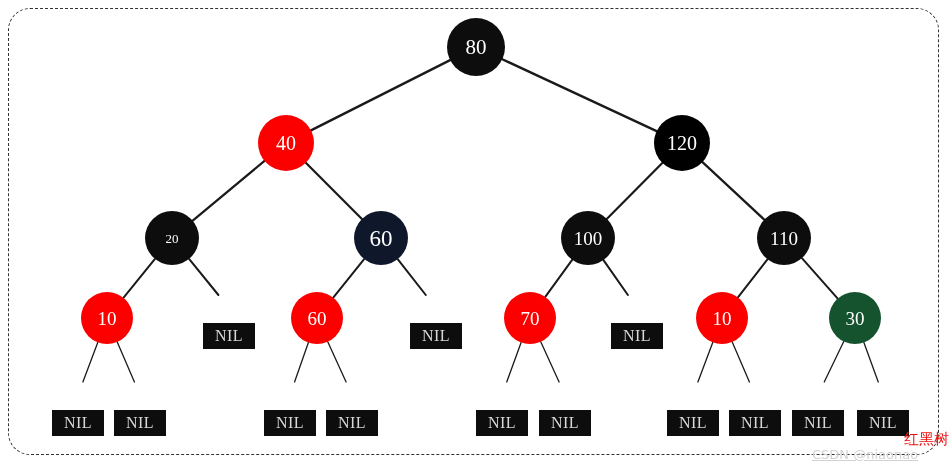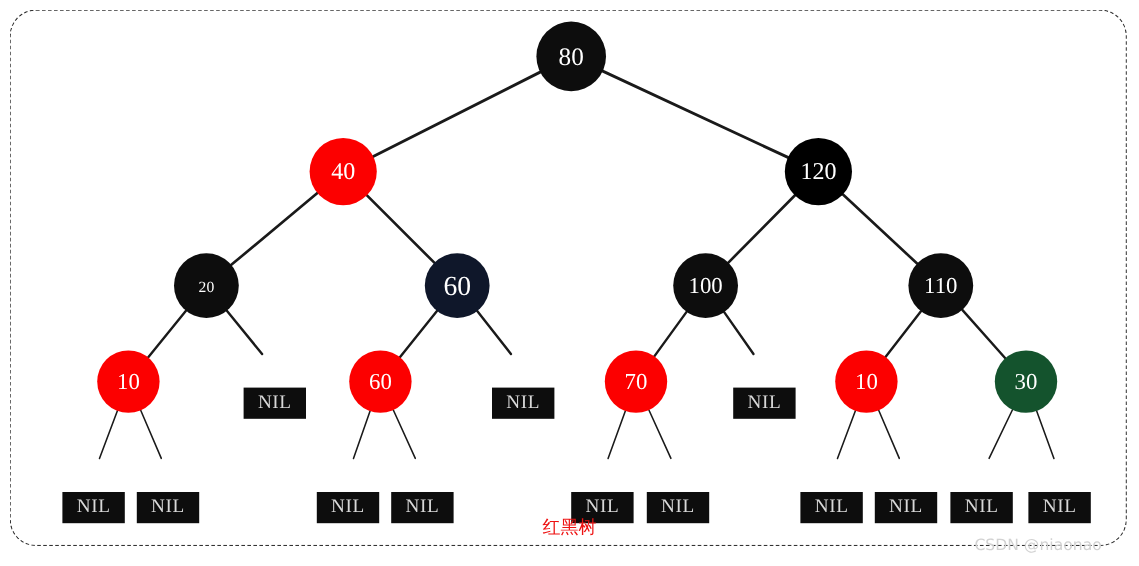--- a/index.html
+++ b/index.html
@@ -60,32 +60,33 @@
     background: #0d0d0d;
     color: #d8d8d8;
     font-family: "Liberation Serif", serif;
     letter-spacing: 0.5px;
     user-select: none;
     margin-top: 28px;
   }
   #caption {
     position: absolute;
     width: 100%;
-    text-align: center;
+    text-align: right;
     color: #ee1111;
     font-family: "DejaVu Sans", sans-serif;
     font-size: 15px;
   }
   #watermark {
     position: absolute;
     color: #d2d2d2;
     font-family: "DejaVu Sans", sans-serif;
     font-size: 13px;
     white-space: nowrap;
     user-select: none;
+    text-decoration: underline;
   }
 </style>
 </head>
 <body>
 
 <div id="canvas">
 
   <svg id="edges">
       <line x1="450.1163323495846" y1="60.07806365494673" x2="310.991127386608" y2="130.3729040572928" stroke="#1a1a1a" stroke-width="2.4" stroke-linecap="round"></line>
       <line x1="502.28582711052735" y1="59.24970583791566" x2="656.6205807208702" y2="131.17269781166763" stroke="#1a1a1a" stroke-width="2.4" stroke-linecap="round"></line>

